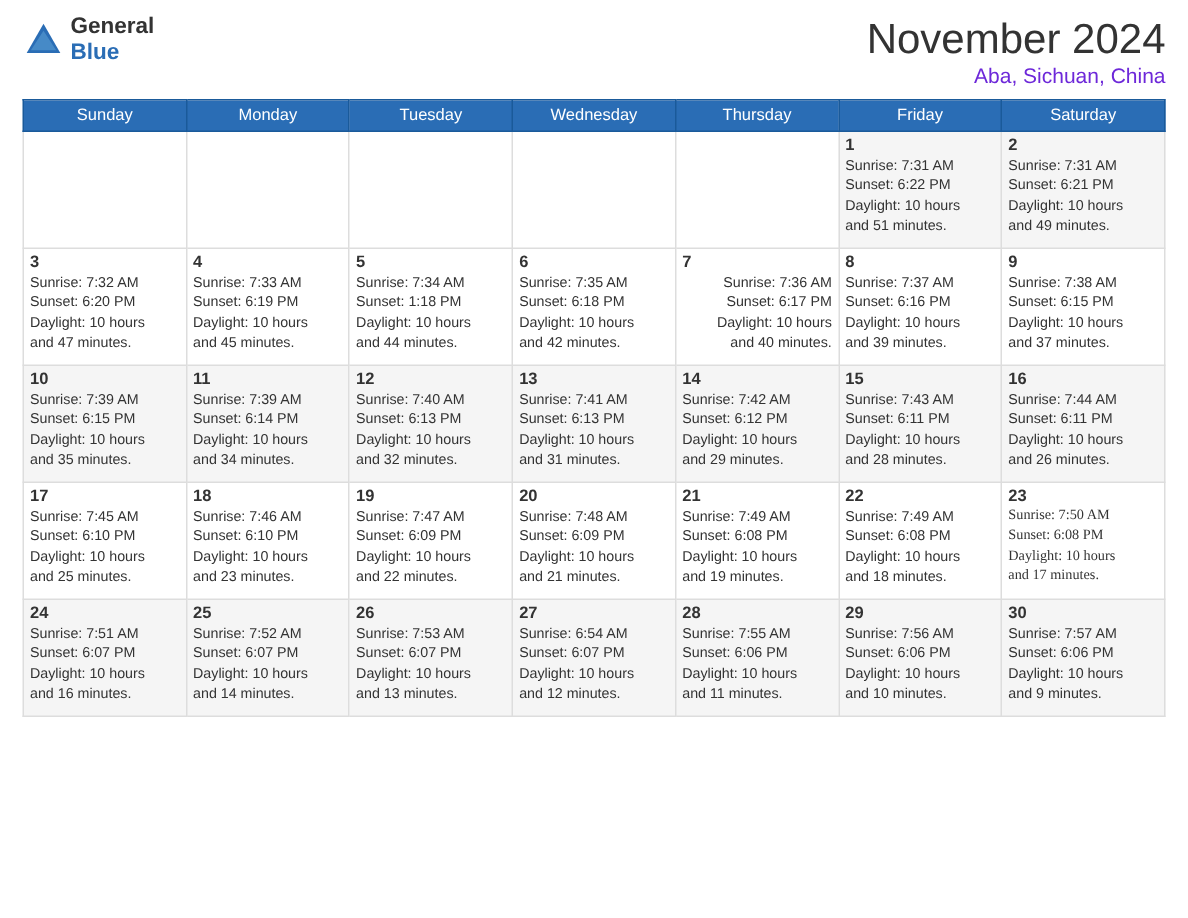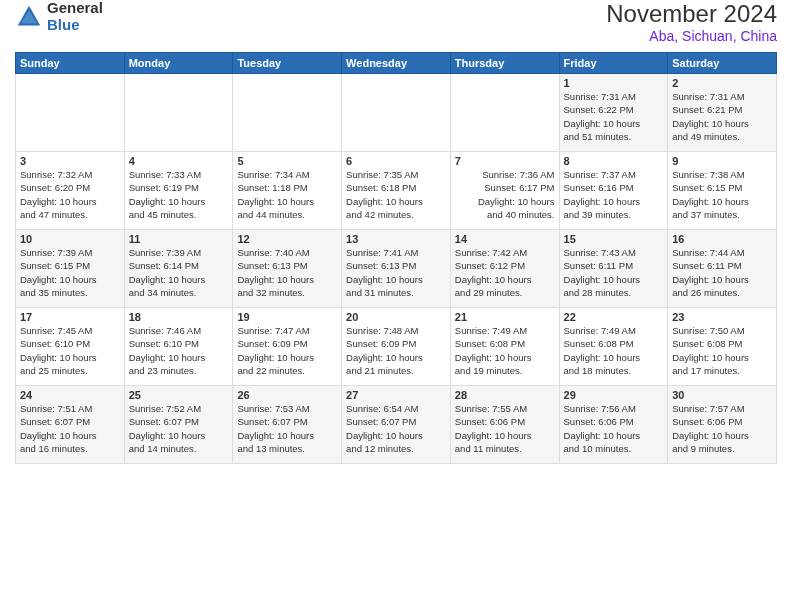--- a/index.html
+++ b/index.html
@@ -5,21 +5,21 @@
     * { margin: 0; padding: 0; box-sizing: border-box; }
     body {
       font-family: Arial, sans-serif;
       background: #fff;
       width: 792px;
       height: 612px;
       overflow: hidden;
     }
     .container {
       width: 792px;
-      padding: 0 15px 8px 15px;
+      padding: 10px 15px 8px 15px;
     }
     .header {
       display: flex;
       justify-content: space-between;
       align-items: flex-start;
       margin-bottom: 8px;
     }
     .logo {
       display: flex;
       align-items: center;
@@ -41,40 +41,40 @@
       color: #2a6db5;
     }
     .logo-icon {
       width: 28px;
       height: 28px;
     }
     .title-block {
       text-align: right;
     }
     .month-title {
-      font-size: 24px;
+      font-size: 28px;
       font-weight: normal;
       color: #333;
     }
     .subtitle {
       font-size: 14px;
       color: #6d28d9;
     }
     table {
       width: 100%;
       border-collapse: collapse;
       table-layout: fixed;
     }
     thead tr th {
       background-color: #2a6db5;
       color: #fff;
       font-size: 11px;
-      font-weight: bold;
+      font-weight: normal;
       padding: 4px 4px;
-      text-align: left;
+      text-align: center;
       border: 1px solid #1a5a9a;
     }
     tbody tr td {
       vertical-align: top;
       font-size: 9.5px;
       color: #333;
       padding: 3px 4px;
       border: 1px solid #ddd;
       height: 78px;
       background: #fff;
@@ -295,21 +295,21 @@
           </td>
           <td>
             <span class="day-number">22</span>
             <div class="day-detail" style="white-space: pre-line;">Sunrise: 7:49 AM
 Sunset: 6:08 PM
 Daylight: 10 hours
 and 18 minutes.</div>
           </td>
           <td>
             <span class="day-number">23</span>
-            <div class="day-detail" style="white-space: pre-line;">Sunrise: 7:50 AM
+            <div class="day-detail" style="white-space: pre-line; font-family: Liberation Serif, serif;">Sunrise: 7:50 AM
 Sunset: 6:08 PM
 Daylight: 10 hours
 and 17 minutes.</div>
           </td>
         </tr>
         <tr>
           <td>
             <span class="day-number">24</span>
             <div class="day-detail" style="white-space: pre-line;">Sunrise: 7:51 AM
 Sunset: 6:07 PM

